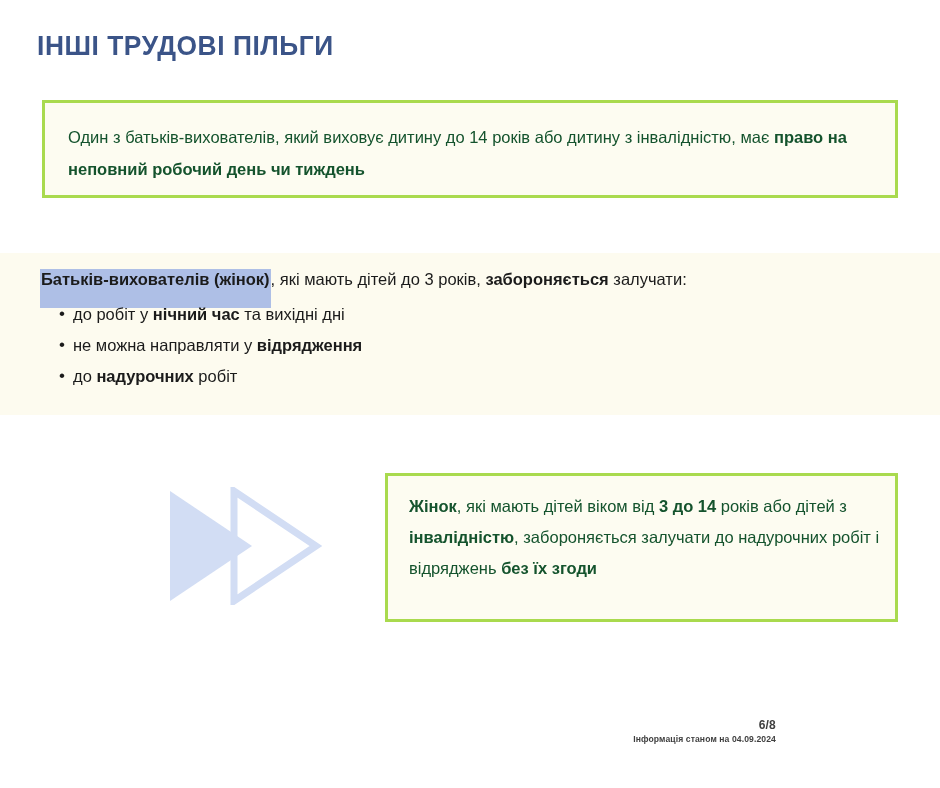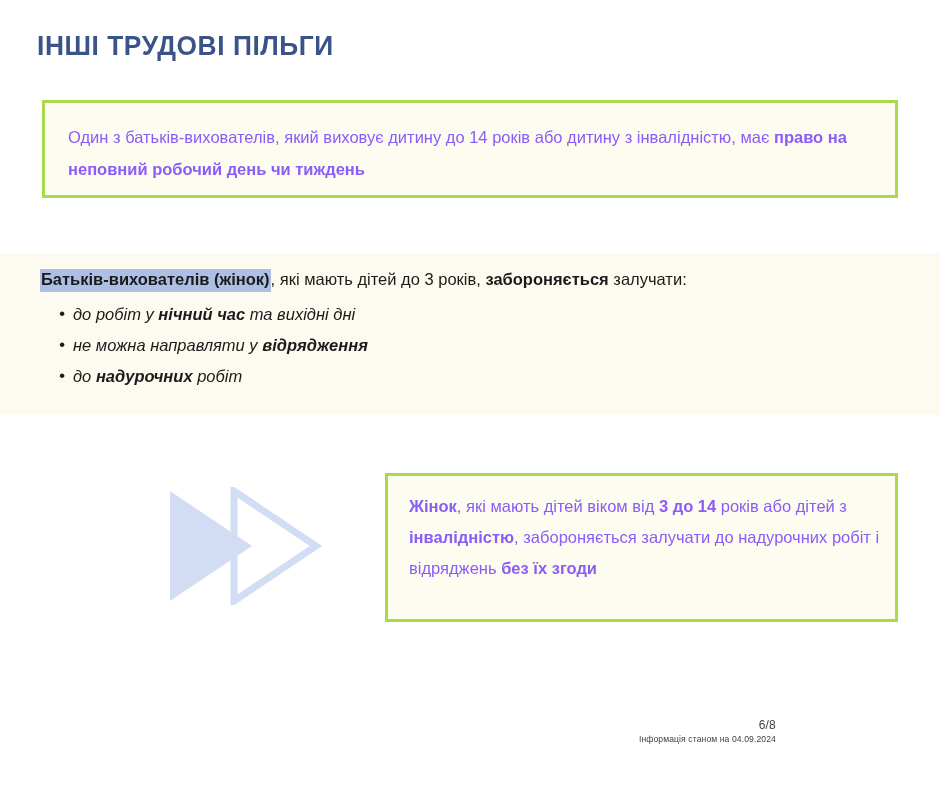--- a/index.html
+++ b/index.html
@@ -64,21 +64,21 @@
   .callout-3 {
     left: 385px;
     top: 473px;
     width: 513px;
     height: 149px;
     padding-left: 12px;
   }
   .callout-text {
     font-size: 16.5px;
     line-height: 32px;
-    color: #8b5cf6;
+    color: #14532d;
   }
   .callout-1 .callout-text {
     position: absolute;
     left: 23px;
     top: 18px;
     width: 806px;
   }
   .callout-3 .callout-text {
     position: absolute;
     left: 21px;
@@ -95,29 +95,28 @@
     top: 264px;
     width: 660px;
     font-size: 16.5px;
     line-height: 31px;
     color: #1b1b1b;
   }
   .list-lead { margin: 0; }
   .hl {
     background: #aebfe6;
     font-weight: bold;
-    padding: 1px 1px 4px 1px;
+    padding: 1px 1px 20px 1px;
     box-decoration-break: clone;
     -webkit-box-decoration-break: clone;
   }
   .bullets {
     margin: 4px 0 12px 0;
     padding: 0;
     list-style: none;
-    font-style: italic;
   }
   .bullets li {
     position: relative;
     padding-left: 33px;
     line-height: 31px;
   }
   .bullets li::before {
     content: "\2022";
     position: absolute;
     left: 19px;
@@ -142,20 +141,21 @@
     top: 701px;
     width: 98px;
     height: 48px;
   }
   .footer-right {
     position: absolute;
     right: 40px;
     top: 718px;
     text-align: right;
     color: #3f3f3f;
+    font-weight: bold;
   }
   .page-num {
     font-size: 12px;
     line-height: 15px;
     letter-spacing: 0.2px;
   }
   .updated {
     font-size: 8.6px;
     line-height: 13px;
     letter-spacing: 0.1px;

